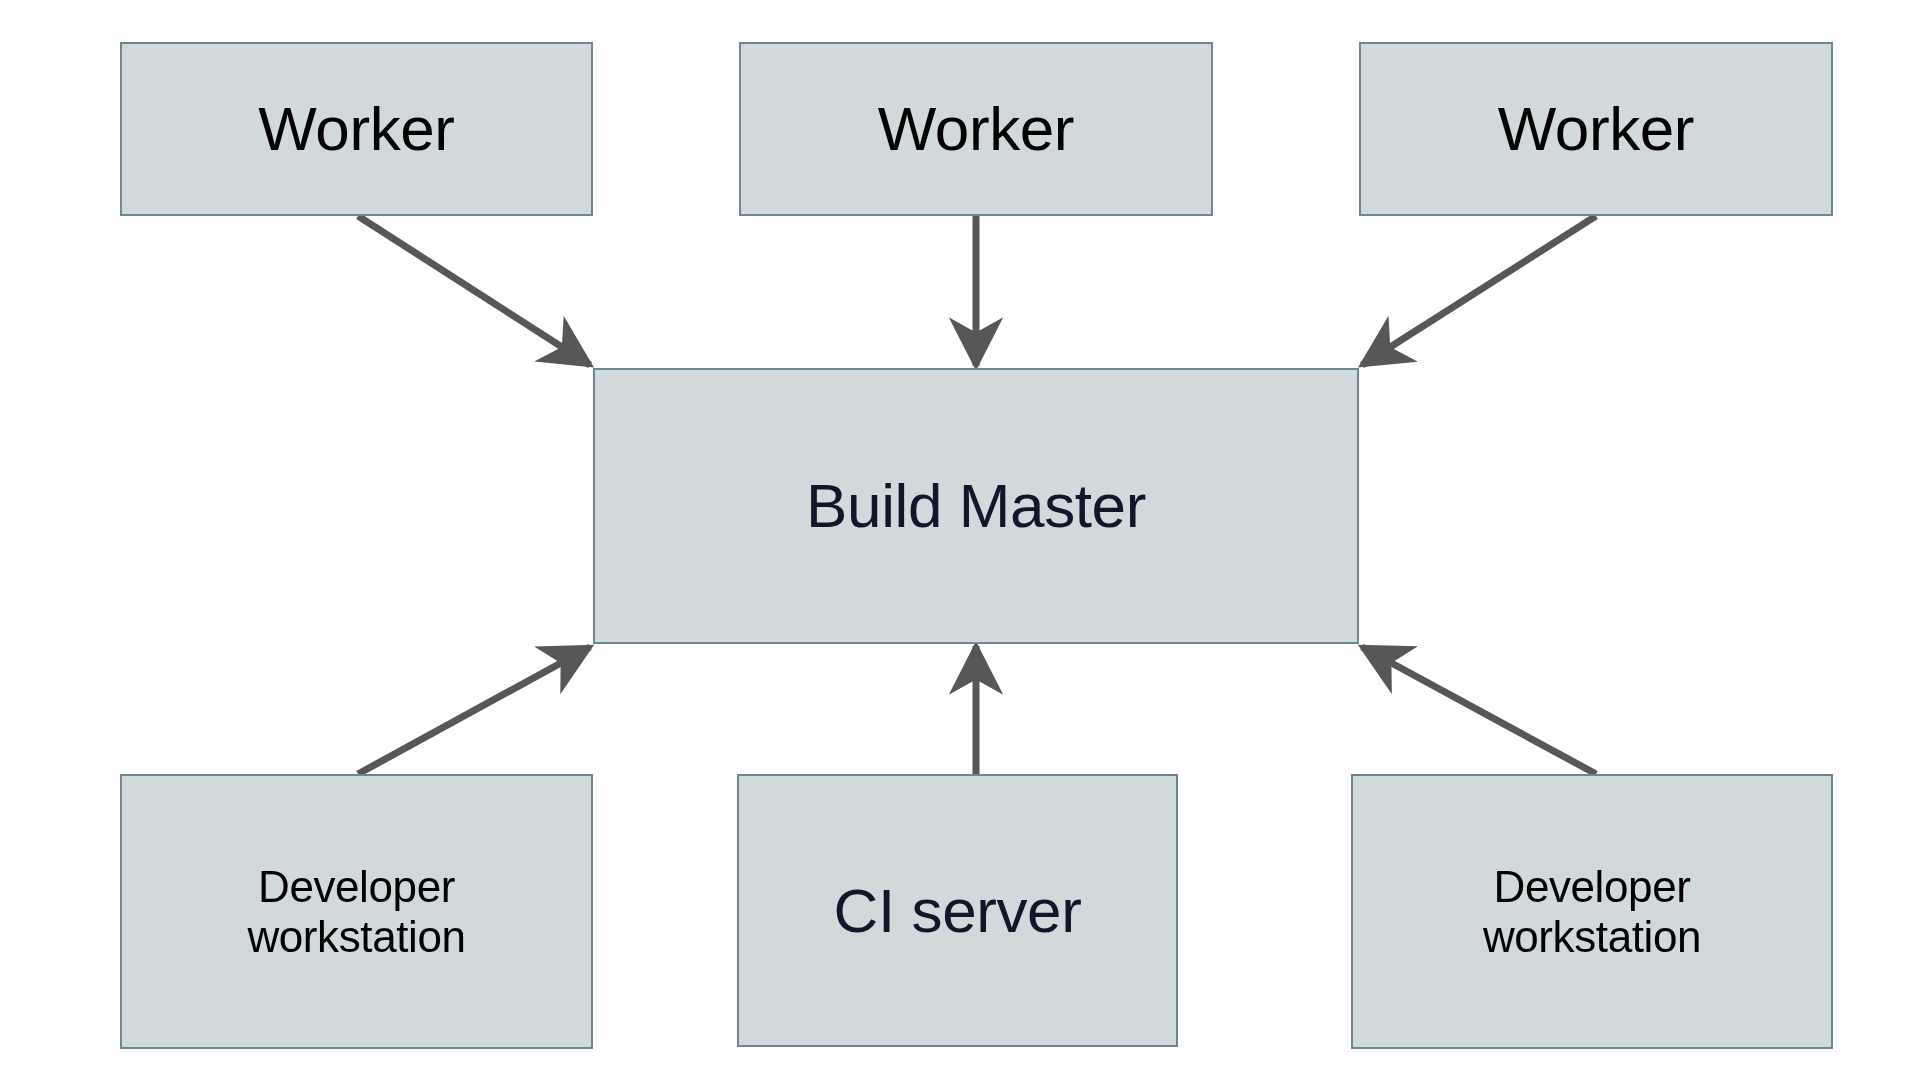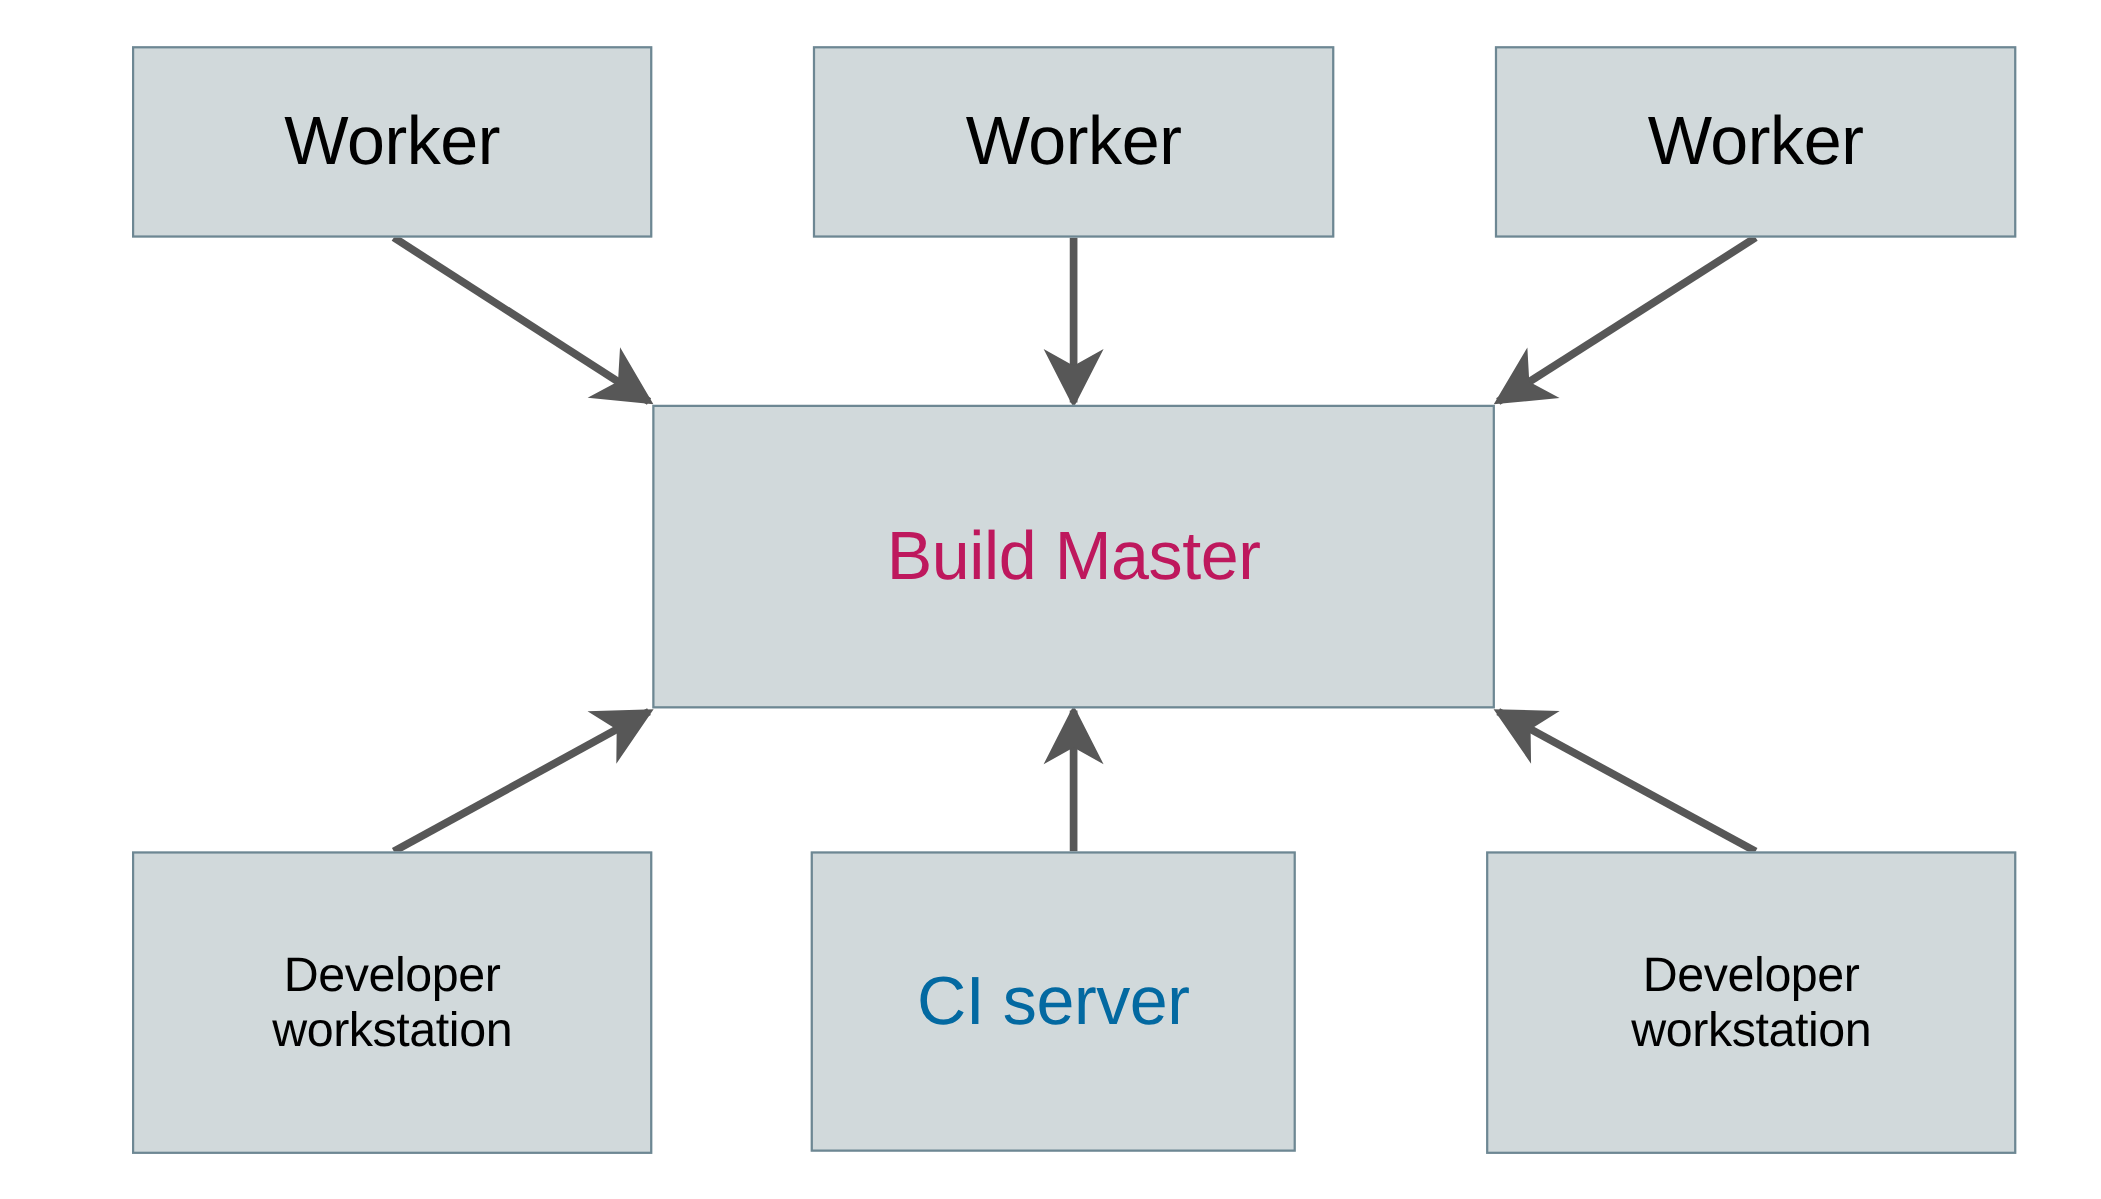--- a/index.html
+++ b/index.html
@@ -95,30 +95,30 @@
 
   <div class="node node-worker" id="node-worker-2" style="left: 739px; top: 42px; width: 474px; height: 174px; background: rgb(209, 217, 219); border-color: rgb(109, 135, 147); border-width: 2px;">
     <span class="node-label" style="color: rgb(0, 0, 0);">Worker</span>
   </div>
 
   <div class="node node-worker" id="node-worker-3" style="left: 1359px; top: 42px; width: 474px; height: 174px; background: rgb(209, 217, 219); border-color: rgb(109, 135, 147); border-width: 2px;">
     <span class="node-label" style="color: rgb(0, 0, 0);">Worker</span>
   </div>
 
   <div class="node node-master" id="node-build-master" style="left: 593px; top: 368px; width: 766px; height: 276px; background: rgb(209, 217, 219); border-color: rgb(109, 135, 147); border-width: 2px;">
-    <span class="node-label" style="color: #be185d;">Build Master</span>
+    <span class="node-label" style="color: #0f172a;">Build Master</span>
   </div>
 
   <div class="node node-dev" id="node-developer-workstation-left" style="left: 120px; top: 774px; width: 473px; height: 275px; background: rgb(209, 217, 219); border-color: rgb(109, 135, 147); border-width: 2px;">
     <span class="node-label" style="color: rgb(0, 0, 0);">Developer
 workstation</span>
   </div>
 
   <div class="node node-ci" id="node-ci-server" style="left: 737px; top: 774px; width: 441px; height: 273px; background: rgb(209, 217, 219); border-color: rgb(109, 135, 147); border-width: 2px;">
-    <span class="node-label" style="color: #0369a1;">CI server</span>
+    <span class="node-label" style="color: #0f172a;">CI server</span>
   </div>
 
   <div class="node node-dev" id="node-developer-workstation-right" style="left: 1351px; top: 774px; width: 482px; height: 275px; background: rgb(209, 217, 219); border-color: rgb(109, 135, 147); border-width: 2px;">
     <span class="node-label" style="color: rgb(0, 0, 0);">Developer
 workstation</span>
   </div>
 
 </div>
 
 </body></html>

